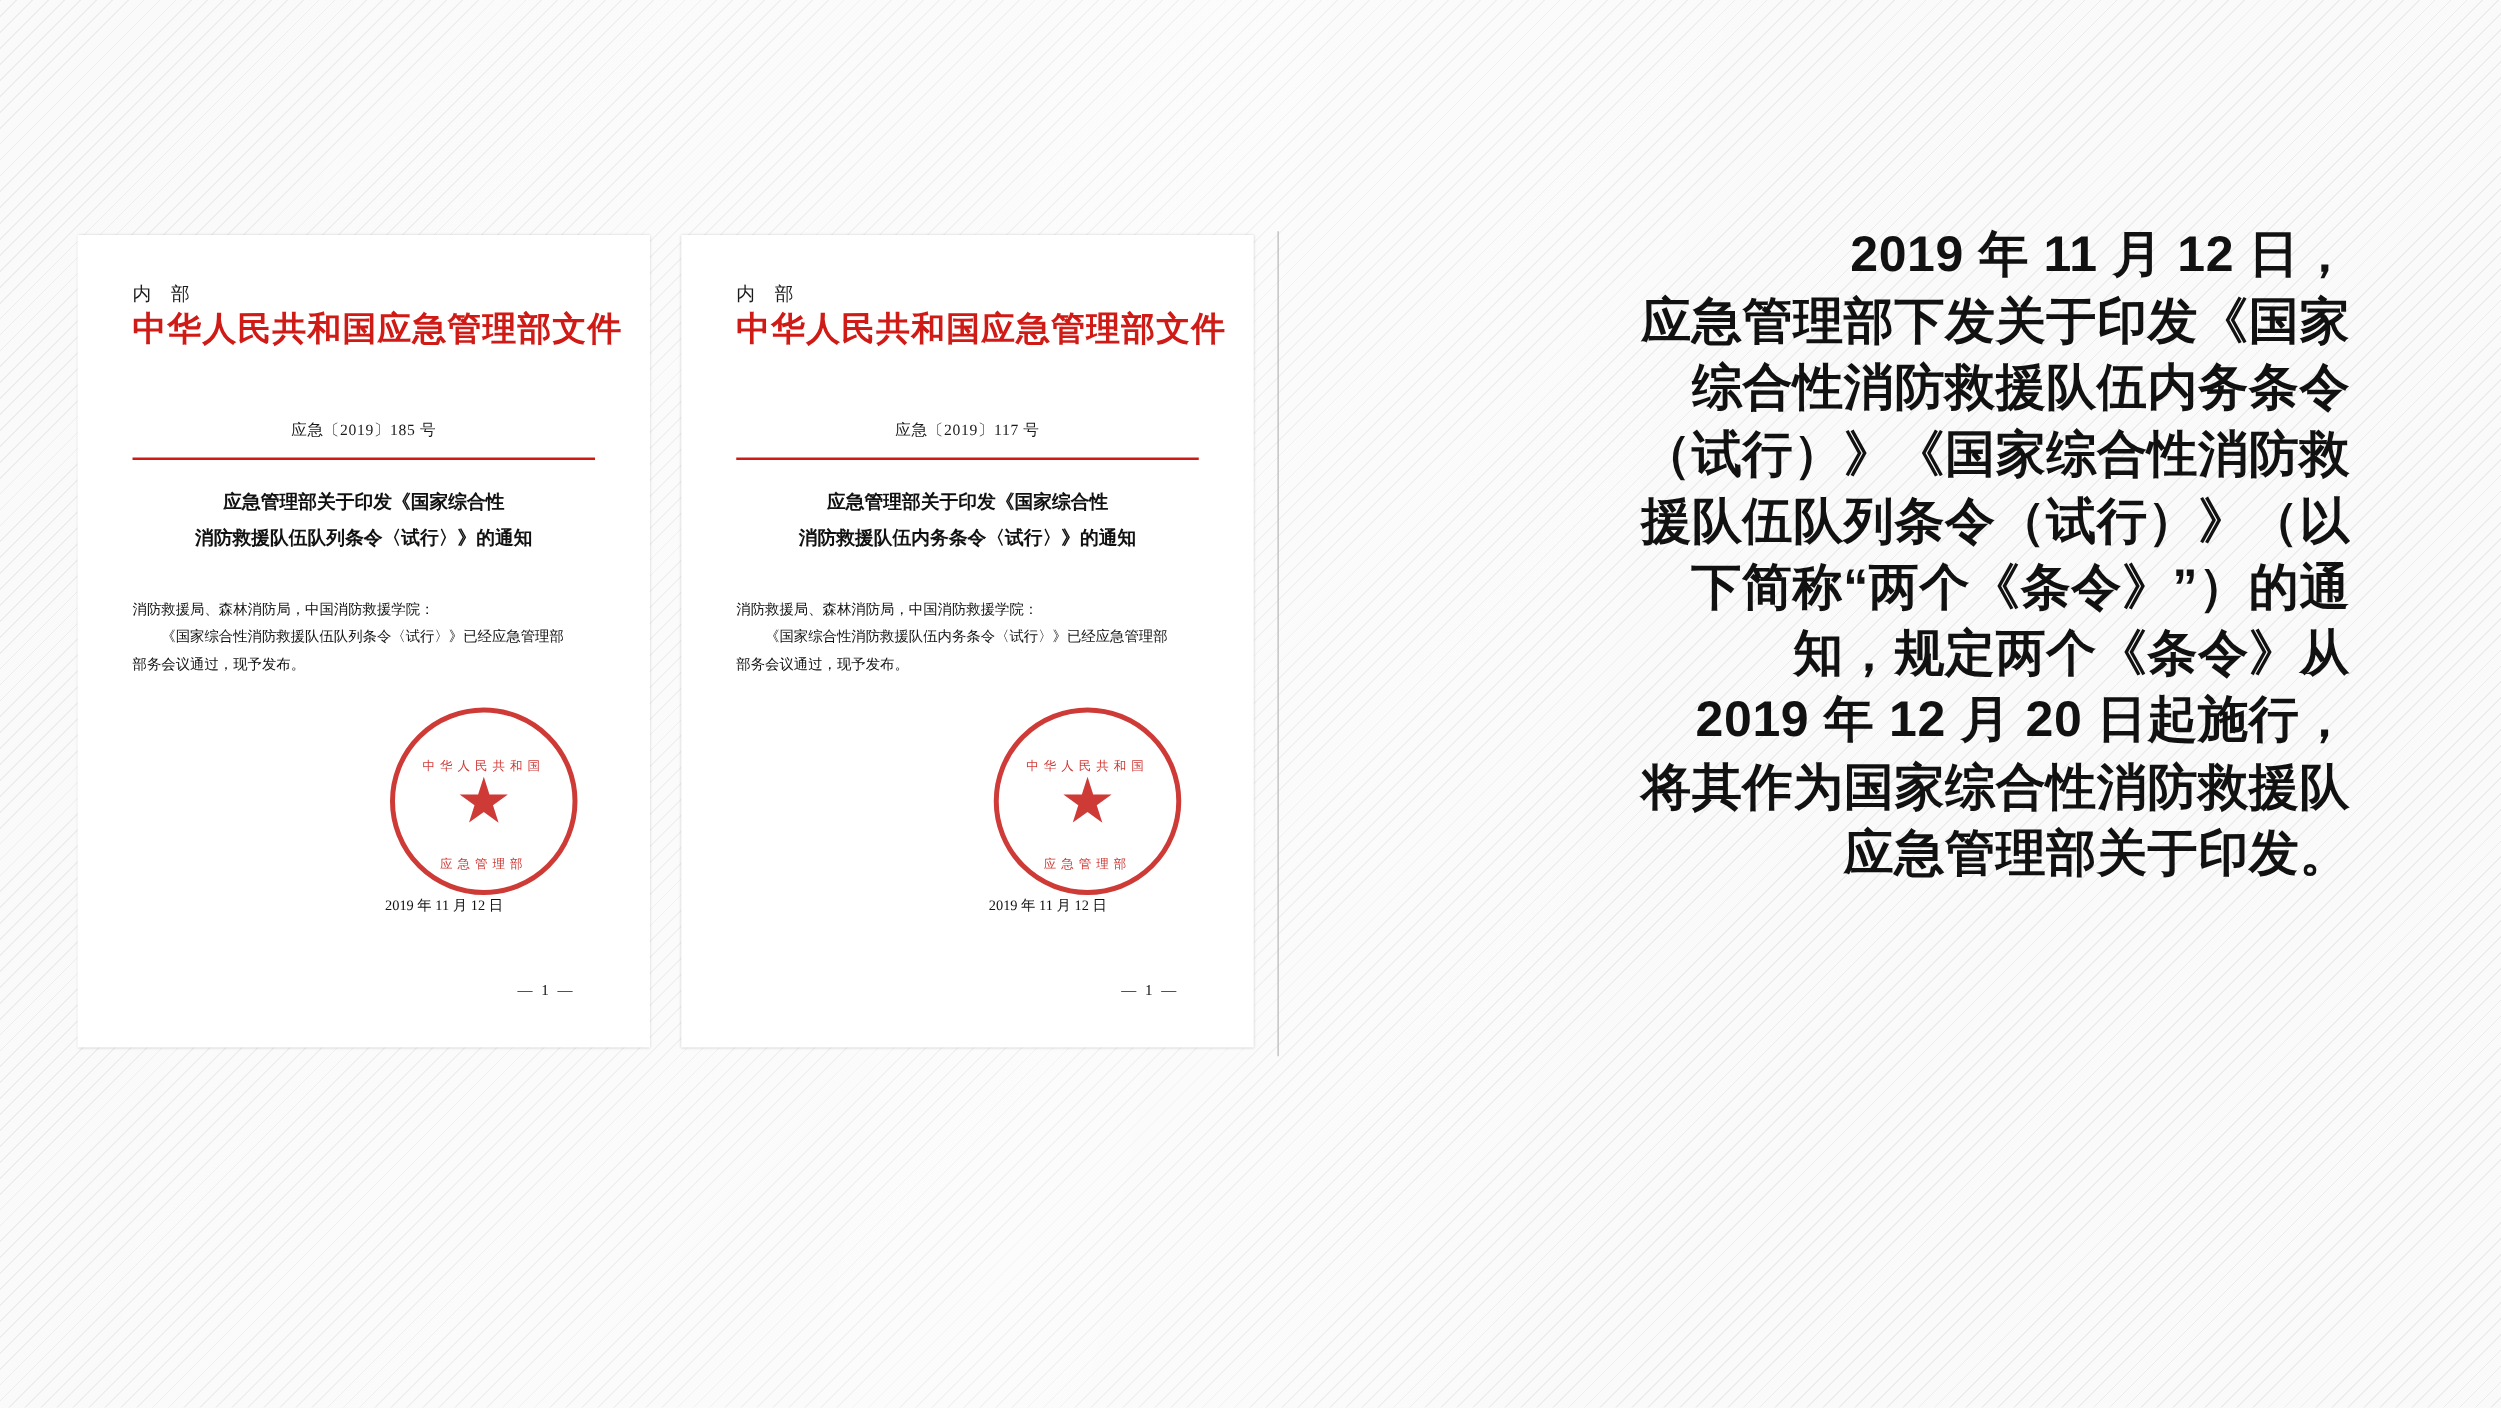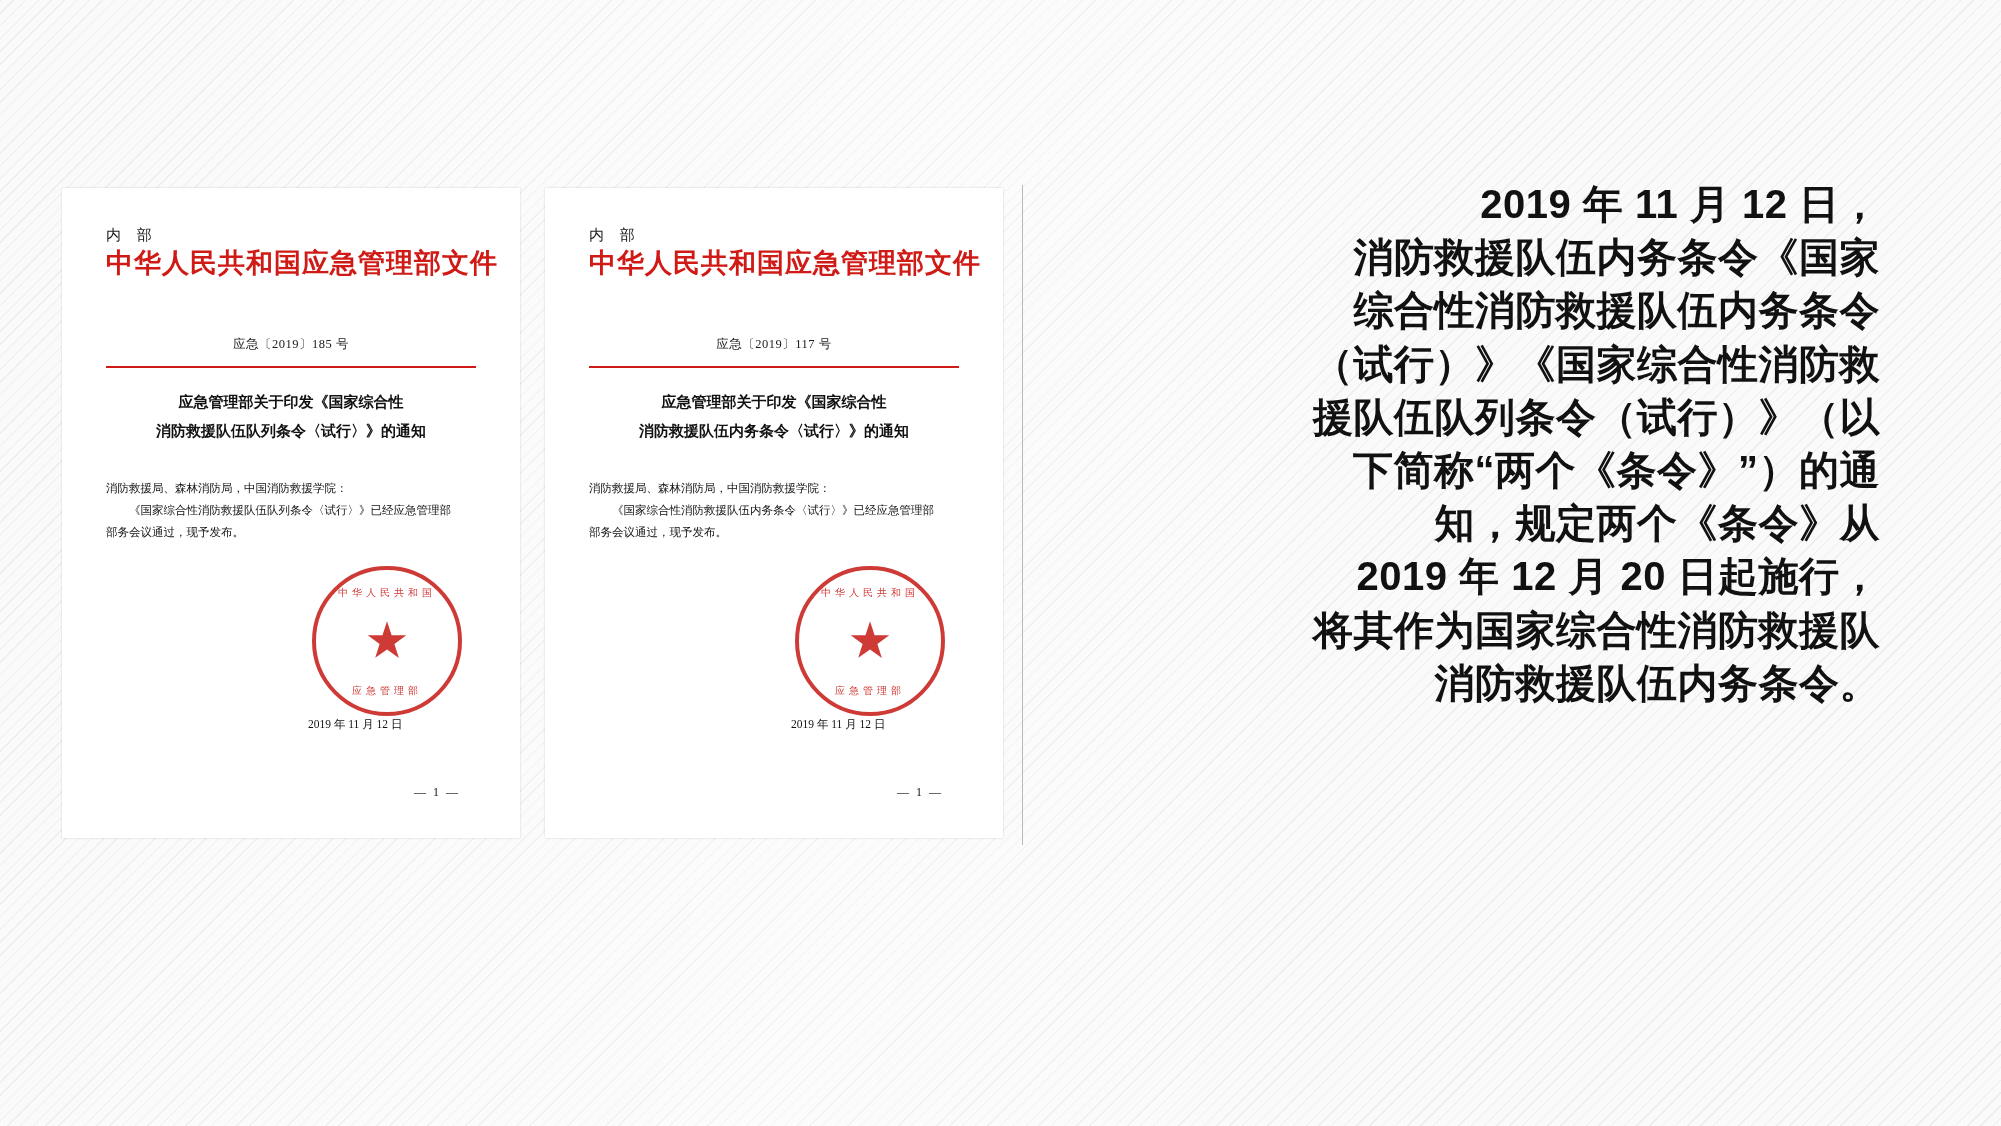--- a/index.html
+++ b/index.html
@@ -125,20 +125,21 @@
     line-height: 1;
   }
   .seal .arc-top, .seal .arc-bottom {
     position: absolute;
     left: 0; right: 0;
     text-align: center;
     color: #c8201c;
     font-size: 10px;
     letter-spacing: 4px;
     white-space: nowrap;
+    margin-top: 20px;
   }
   .seal .arc-top { top: 16px; }
   .seal .arc-bottom { bottom: 14px; }
   .seal-date {
     position: absolute;
     left: -4px;
     bottom: -16px;
     font-size: 11.5px;
     color: #111;
     white-space: nowrap;
@@ -240,22 +241,22 @@
     </div>
     <div class="page-num">— 1 —</div>
   </div>
 
 </div>
 
 <div class="divider"></div>
 
 <div class="text-panel">
   <p class="first">2019 年 11 月 12 日，</p>
-  <p>消防救援队伍内务条令《国家</p>
+  <p>应急管理部下发关于印发《国家</p>
   <p>综合性消防救援队伍内务条令</p>
   <p>（试行）》《国家综合性消防救</p>
   <p>援队伍队列条令（试行）》（以</p>
   <p>下简称“两个《条令》”）的通</p>
   <p>知，规定两个《条令》从</p>
   <p>2019 年 12 月 20 日起施行，</p>
   <p>将其作为国家综合性消防救援队</p>
-  <p>消防救援队伍内务条令。</p>
+  <p>应急管理部关于印发。</p>
 </div>
 
 </body></html>

